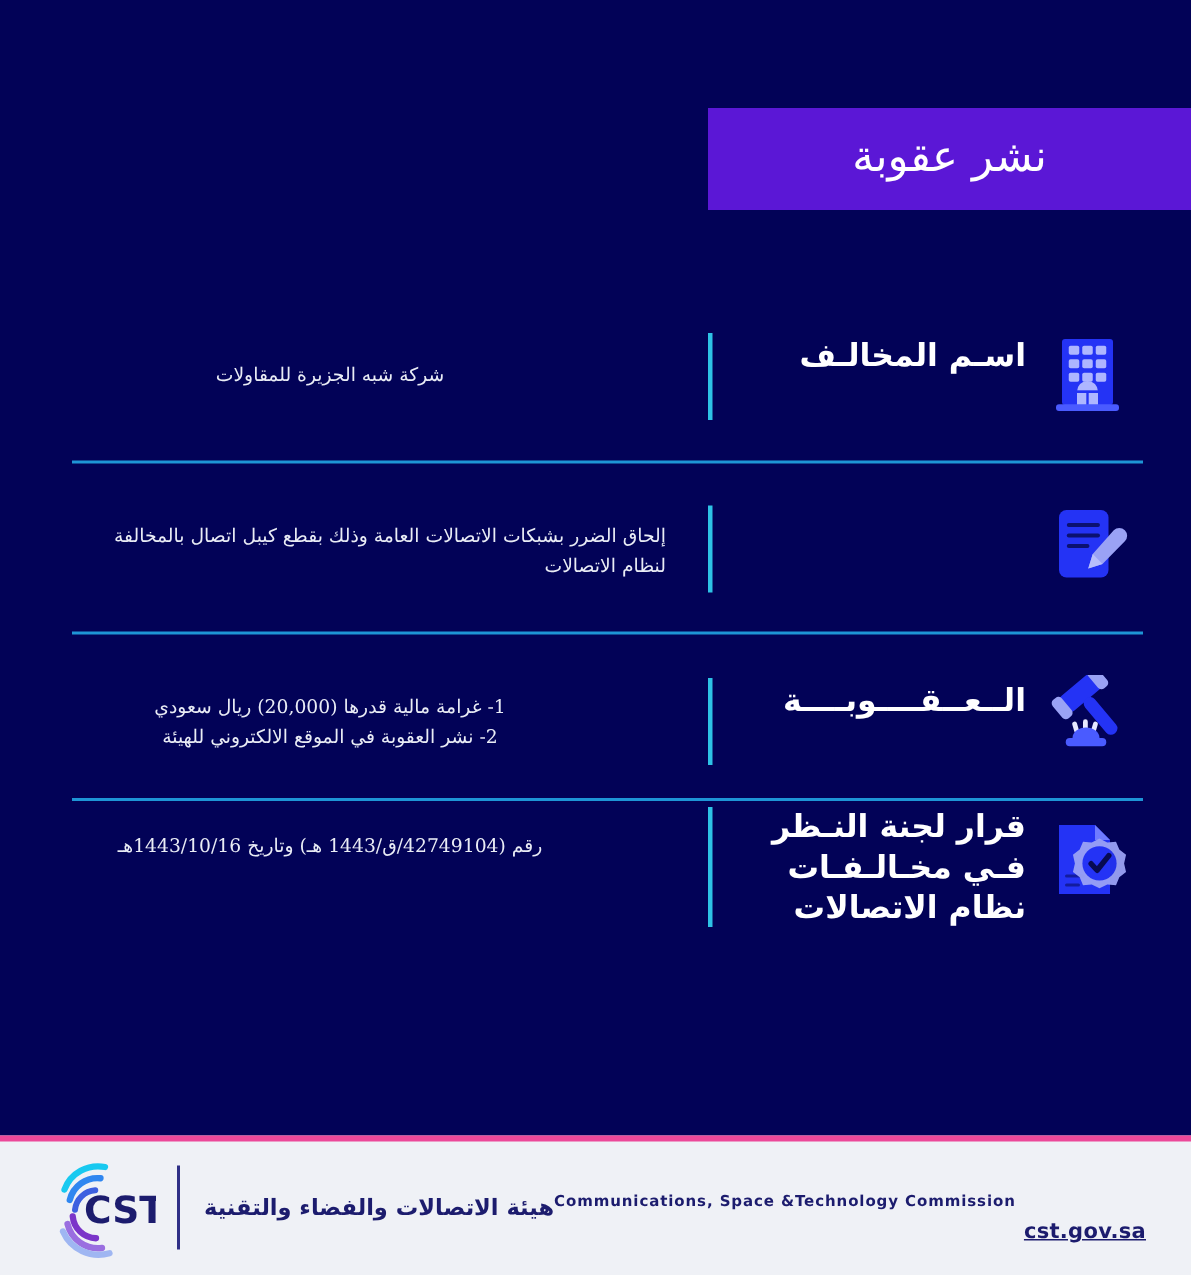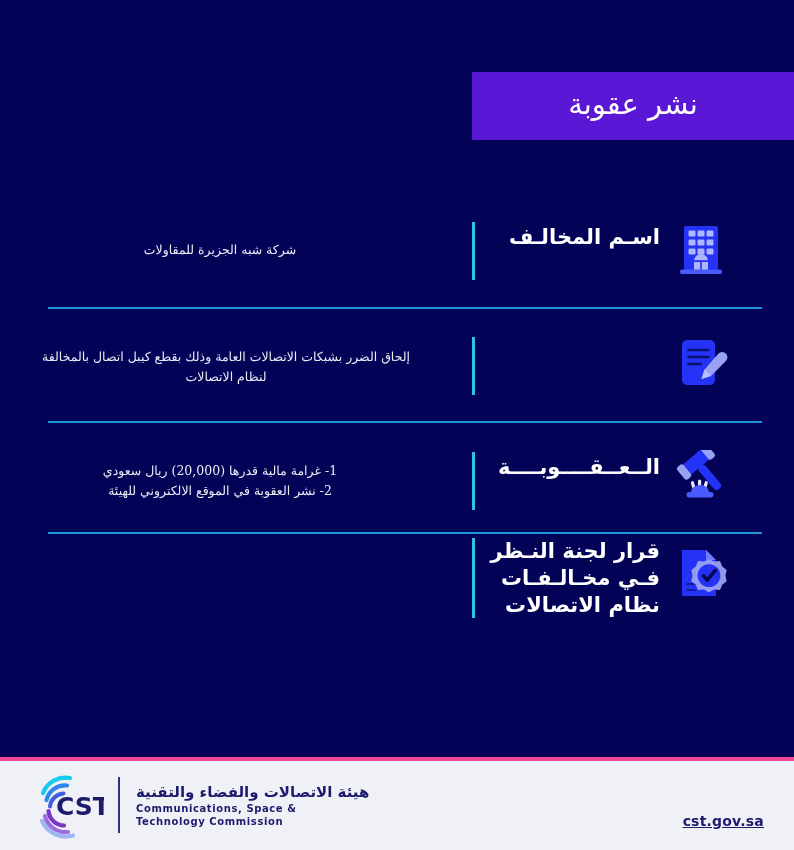--- a/index.html
+++ b/index.html
@@ -58,21 +58,21 @@
   .row-right {
     position: absolute;
     right: 0;
     top: 0;
     width: 322px;
     height: 100%;
     display: flex;
     flex-direction: row;
     align-items: flex-start;
     justify-content: flex-start;
-    padding-right: 62px;
+    padding-right: 38px;
   }
 
   .row-icon {
     width: 58px;
     height: 58px;
     flex: 0 0 58px;
     margin-top: 2px;
   }
   .row-icon svg { display: block; width: 58px; height: 58px; }
 
@@ -141,21 +141,21 @@
   #cst-logo-mark svg { display: block; width: 74px; height: 68px; }
 
   #footer-divider {
     width: 2px;
     height: 56px;
     background: #2f2f86;
     margin: 0 16px 0 14px;
     flex: 0 0 2px;
   }
 
-  #footer-text { display: flex; flex-direction: column; justify-content: center; }
+  #footer-text { display: flex; justify-content: center; }
   #footer-ar {
     direction: rtl;
     color: #1c1c6e;
     font-size: 15px;
     font-weight: 700;
     line-height: 1.35;
     text-align: left;
   }
   #footer-en1, #footer-en2 {
     direction: ltr;
@@ -226,21 +226,21 @@
             <line x1="14.5" y1="15" x2="34" y2="15"></line>
             <line x1="14.5" y1="22" x2="34" y2="22"></line>
             <line x1="14.5" y1="29" x2="27" y2="29"></line>
           </g>
           <path d="M44.5 18.5 a5.2 5.2 0 0 1 7.4 7.4 L37 41 l-9.5 3 3-9.6 z" fill="#9aa2f5"></path>
           <path d="M30.5 34.4 L37 41 l-9.5 3 z" fill="#b8befb"></path>
         </svg>
       </span>
     </div>
     <div class="row-divider-v" style="top:4px;height:58px;"></div>
-    <div class="row-value" style="top:14px;left:8px;width:436px;">إلحاق الضرر بشبكات الاتصالات العامة وذلك بقطع كيبل اتصال بالمخالفة
+    <div class="row-value" style="top:14px;left:8px;width:436px;text-align:right;">إلحاق الضرر بشبكات الاتصالات العامة وذلك بقطع كيبل اتصال بالمخالفة
 لنظام الاتصالات</div>
   </div>
 
   <div class="hrule" style="top:421px;"></div>
 
   <div class="row" style="top:448px;height:72px;">
     <div class="row-right">
       <span class="row-icon">
         <svg viewBox="0 0 58 58" xmlns="http://www.w3.org/2000/svg">
           <g transform="rotate(-40 29 29)">
@@ -282,20 +282,21 @@
             <circle cx="0" cy="-1.4" r="11.4" fill="#2433f5"></circle>
             <path d="M-5.6,-1.2 L-1.6,3.2 L6.2,-6.6" fill="none" stroke="#06084a" stroke-width="3.6" stroke-linecap="round" stroke-linejoin="round"></path>
           </g>
         </svg>
       </span>
       <span class="row-label">قرار لجنة النـظر
 فـي مخـالـفـات
 نظام الاتصالات</span>
     </div>
     <div class="row-divider-v" style="top:6px;height:80px;"></div>
+    <div class="row-value" style="top:22px;left:0;width:440px;">رقم (42749104/ق/1443 هـ) وتاريخ 1443/10/16هـ</div>
   </div>
 
   <div id="footer-strip">
     <div id="footer-inner">
 
       <span id="cst-logo-mark">
         <svg viewBox="0 0 74 68" xmlns="http://www.w3.org/2000/svg">
           <g fill="none" stroke-linecap="round">
             <path d="M13 22 A24 24 0 0 1 40 7" stroke="#18c9f0" stroke-width="4.2"></path>
             <path d="M16.5 29 A19 19 0 0 1 37 14.5" stroke="#2f86f0" stroke-width="4.2"></path>

